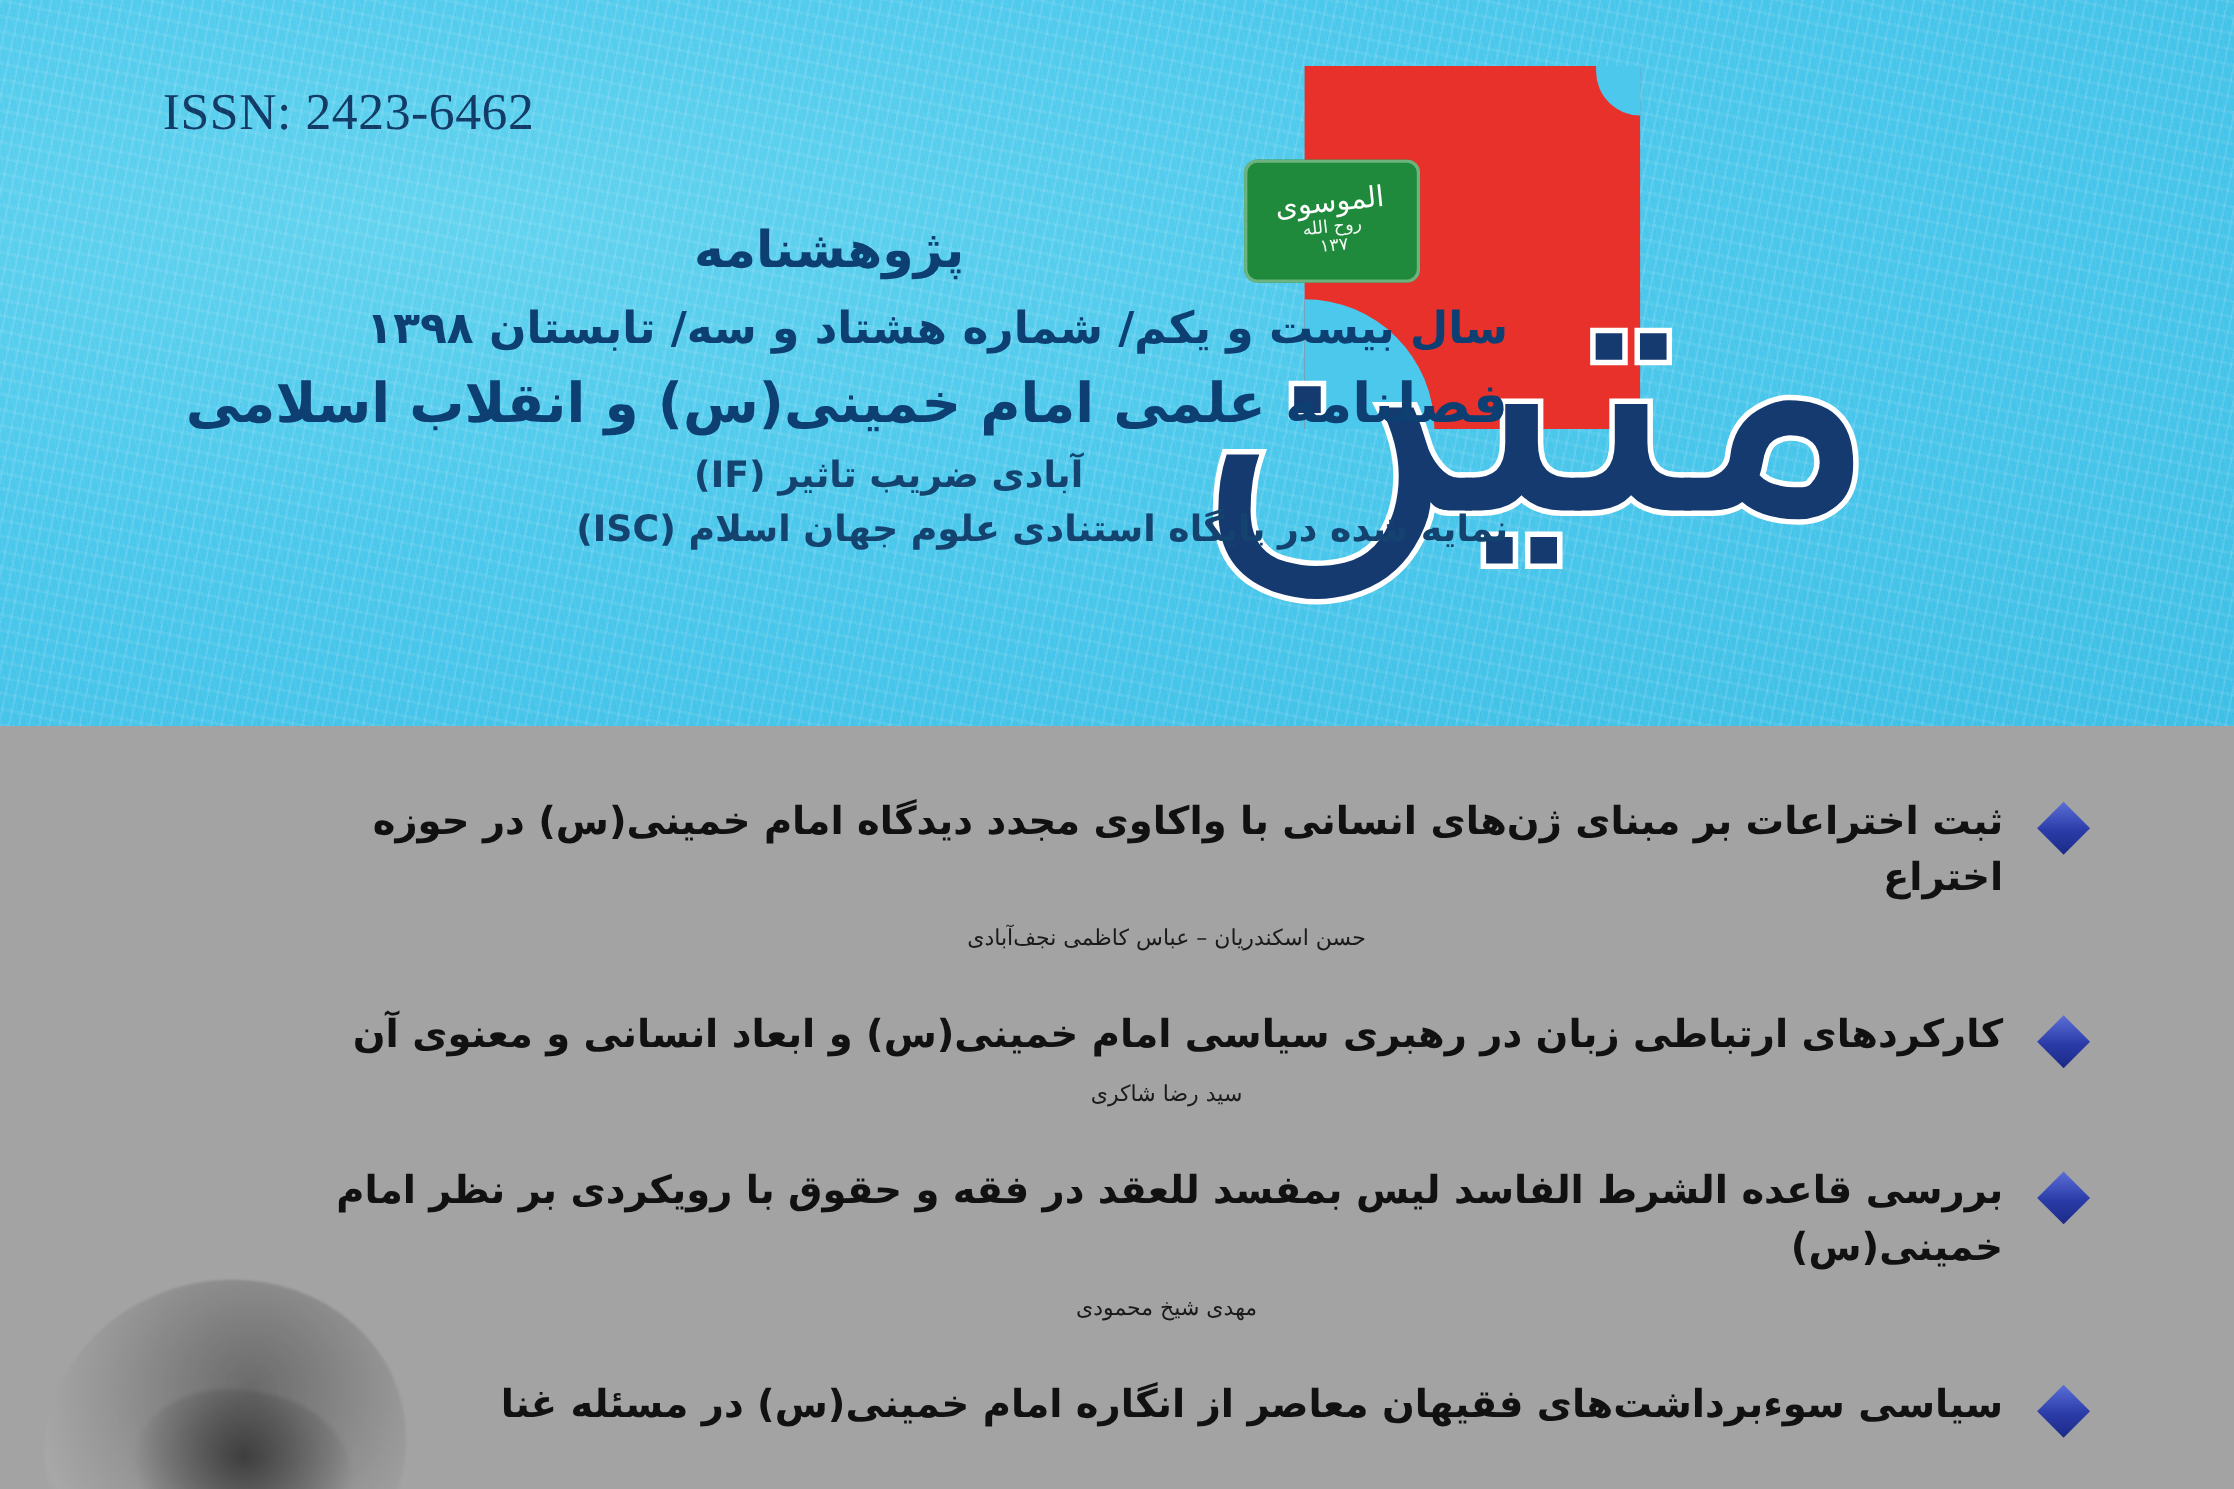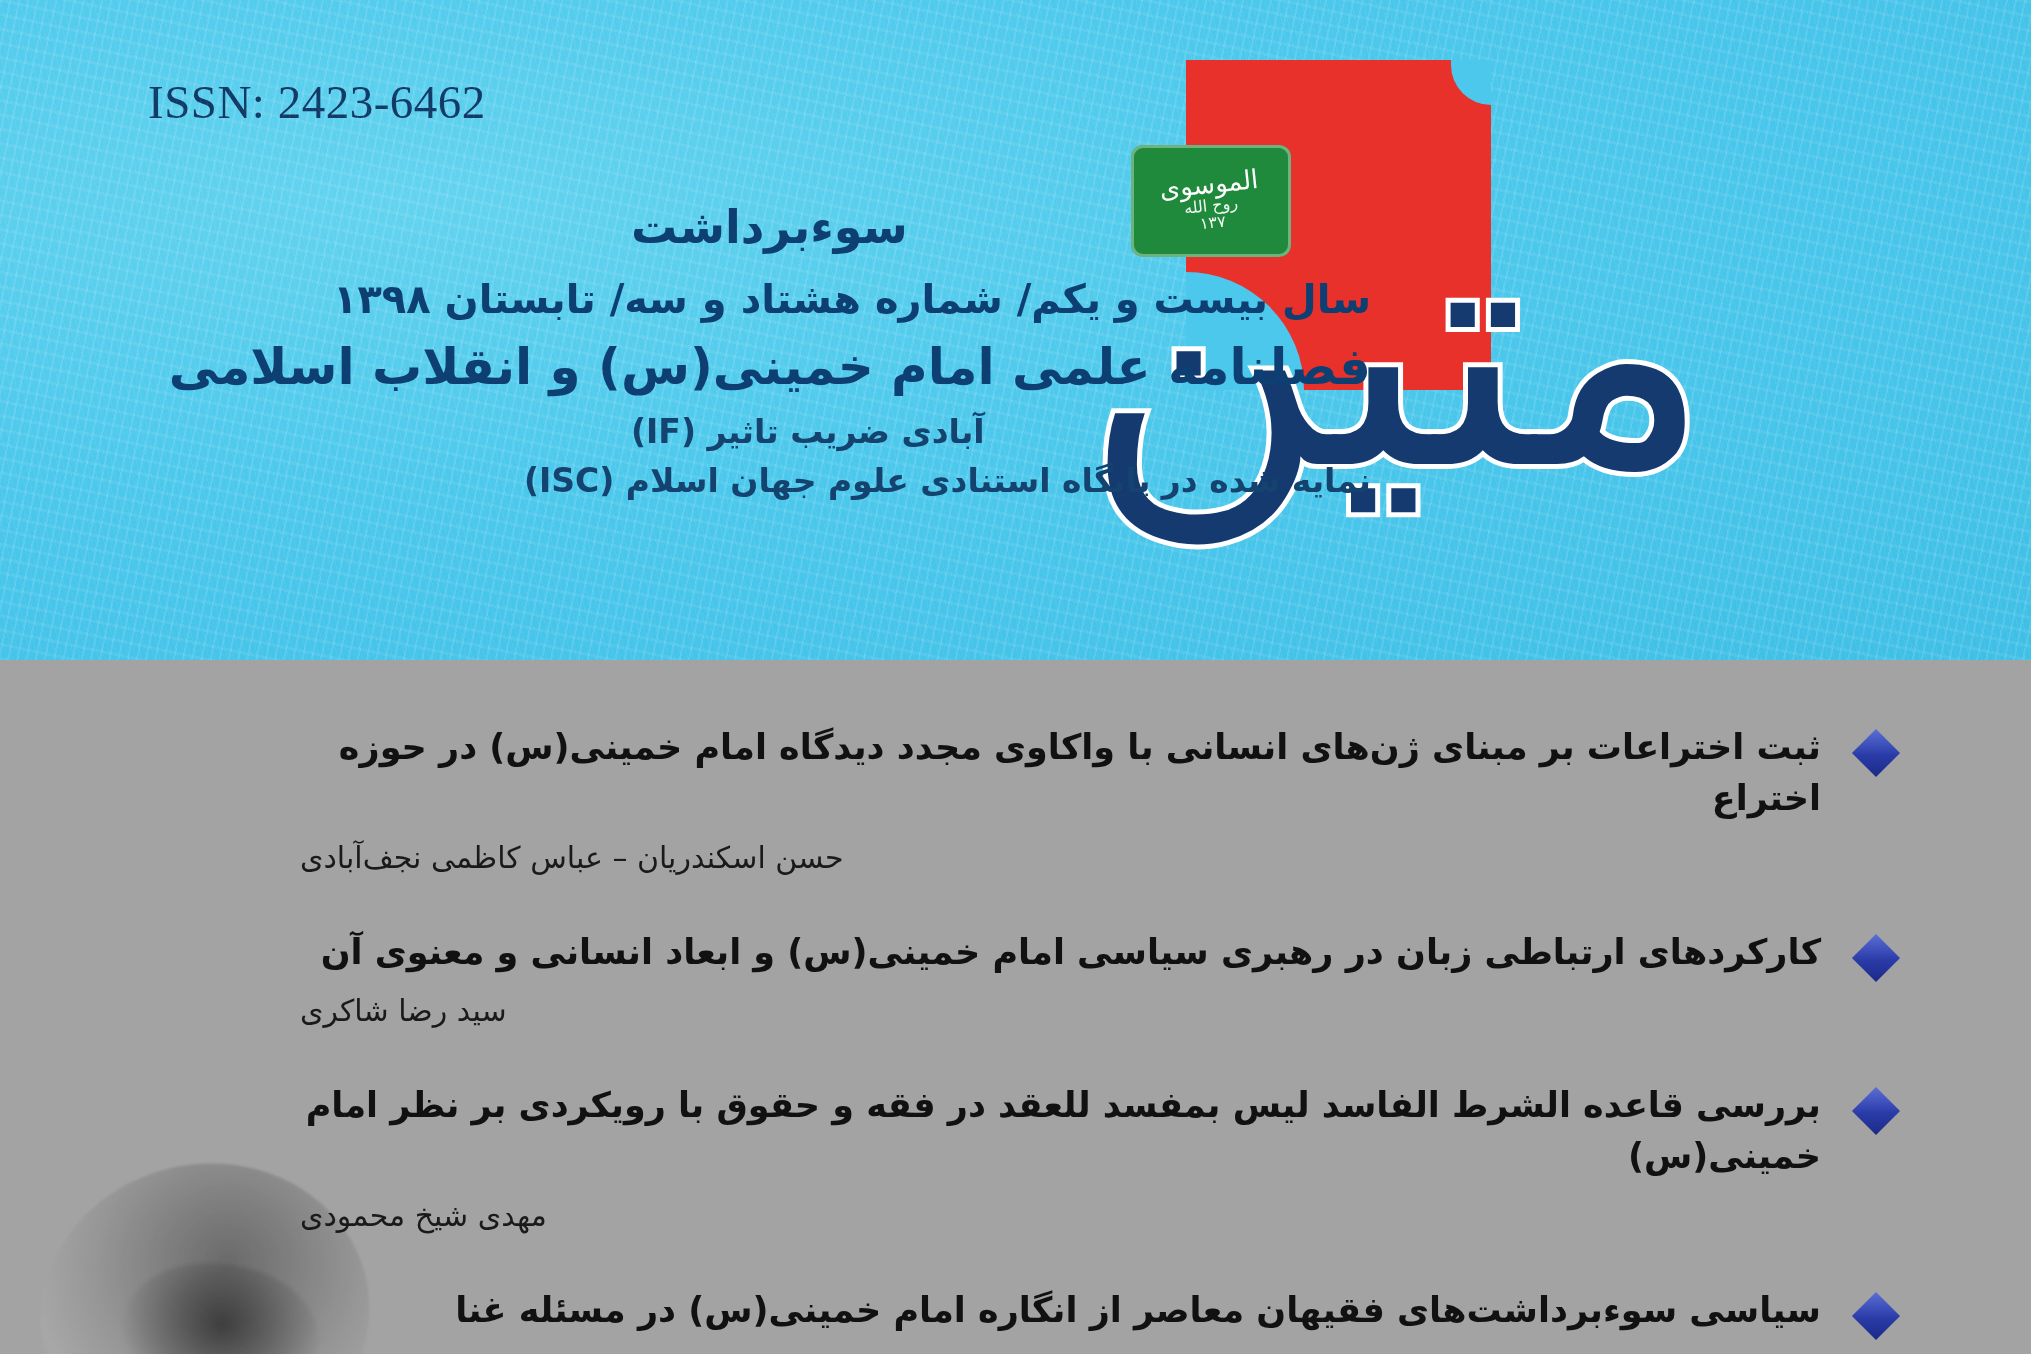--- a/index.html
+++ b/index.html
@@ -236,23 +236,23 @@
   }
   .art-title {
     font-size: 35px;
     font-weight: bold;
     color: #111111;
     line-height: 1.45;
     text-align: right;
   }
   .art-authors {
     margin-top: 16px;
-    font-size: 30px;
+    font-size: 20px;
     color: #1a1a1a;
-    text-align: left;
+    text-align: center;
     direction: rtl;
   }
 </style>
 </head>
 <body>
 
 <div class="banner">
 
   <div class="issn">ISSN: 2423-6462</div>
 
@@ -262,21 +262,21 @@
       <div class="sig">
         <span>الموسوی</span>
         <small>روح الله</small>
         <small>۱۳۷</small>
       </div>
     </div>
     <div class="matin-word">متین</div>
   </div>
 
   <div class="head-block">
-    <div class="ln ln-pajooheshnameh">سوءبرداشت</div>
+    <div class="ln ln-pajooheshnameh">پژوهشنامه</div>
     <div class="ln ln-year">سال بیست و یکم/ شماره هشتاد و سه/ تابستان ۱۳۹۸</div>
     <div class="ln ln-title">فصلنامه علمی  امام خمینی(س) و انقلاب اسلامی</div>
     <div class="ln ln-if">آبادی ضریب تاثیر (IF)</div>
     <div class="ln ln-isc">نمایه شده در پایگاه استنادی علوم جهان اسلام (ISC)</div>
   </div>
 </div>
 
 <div class="contents">
   <div class="smudge"></div>
   <div class="smudge2"></div>

